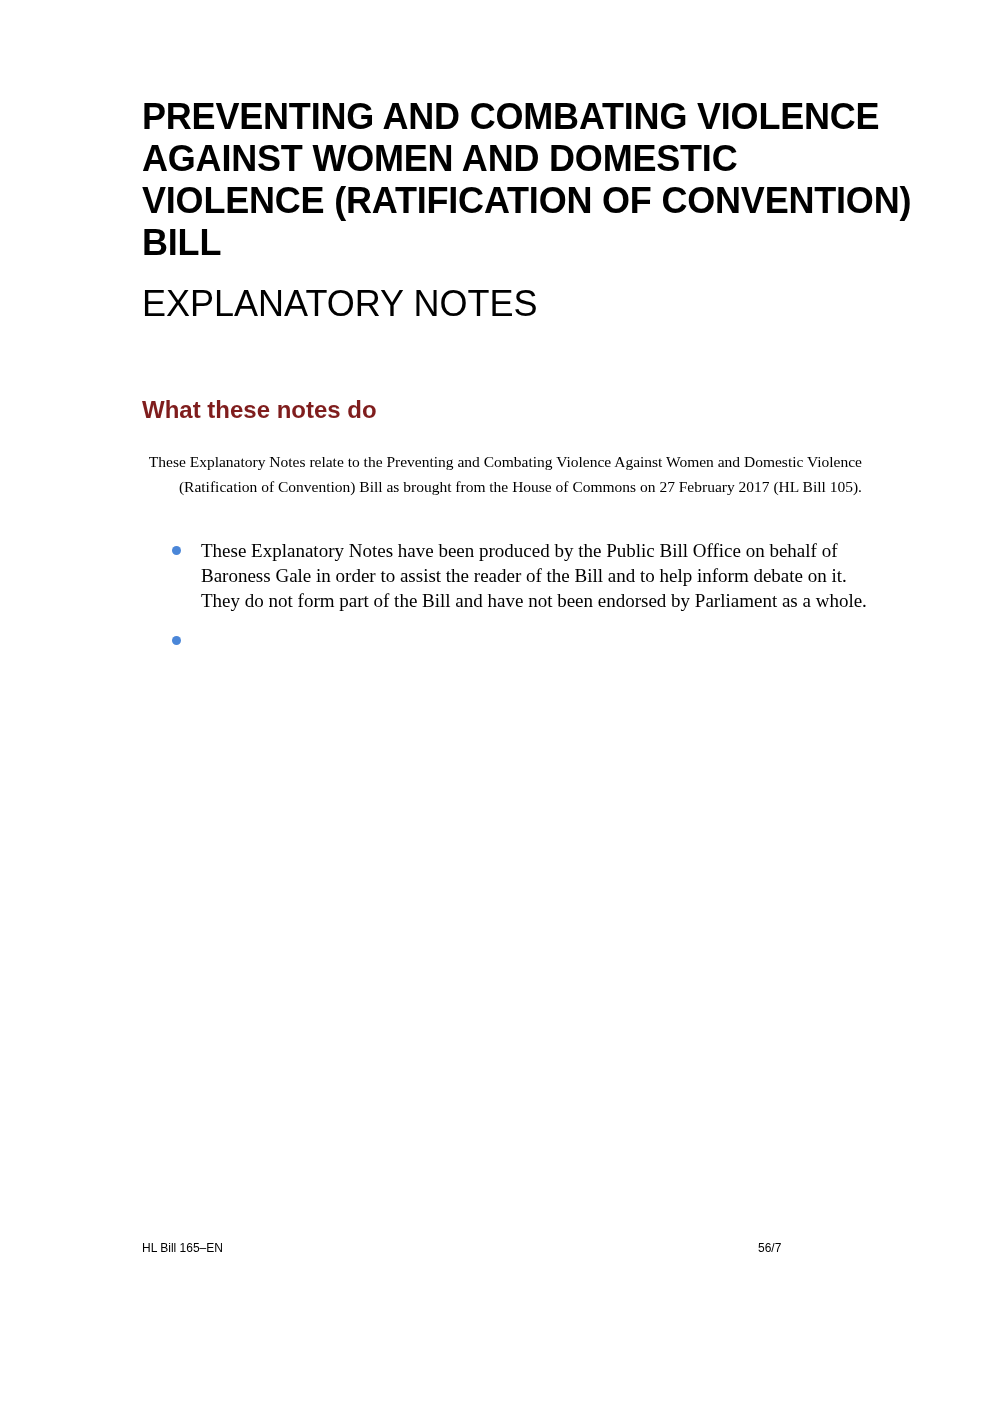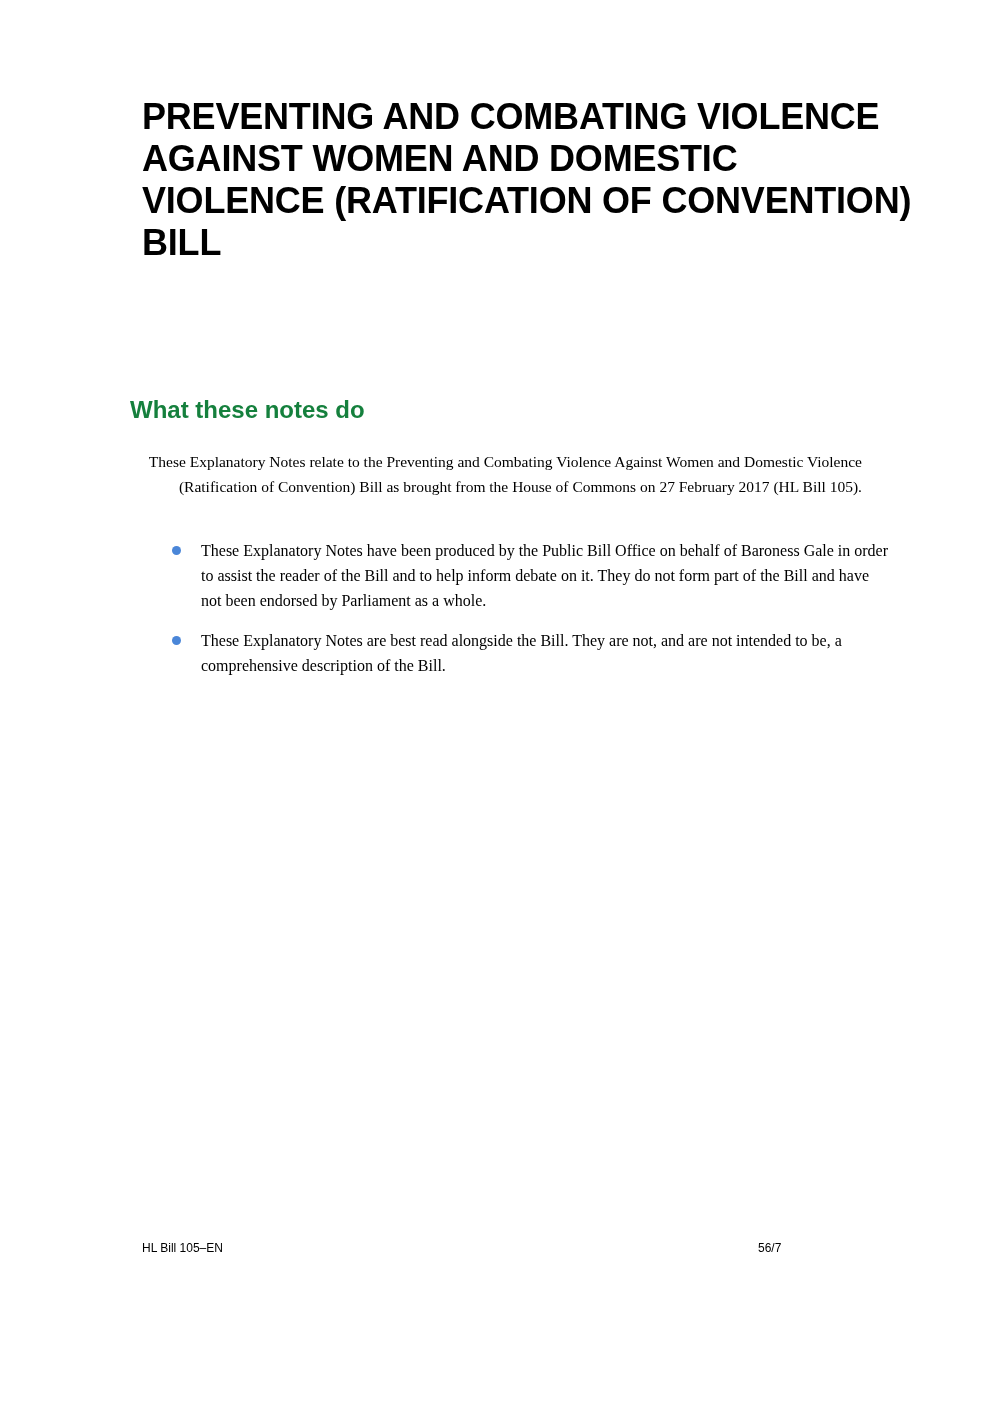--- a/index.html
+++ b/index.html
@@ -10,61 +10,61 @@
     font-family: "Liberation Sans", sans-serif; font-weight: bold;
     font-size: 36px; line-height: 42px; color: #000; margin: 0;
     letter-spacing: -0.2px;
   }
   .subtitle {
     position: absolute; left: 142px; top: 282px;
     font-family: "Liberation Sans", sans-serif; font-weight: normal;
     font-size: 36px; line-height: 44px; color: #000; margin: 0;
   }
   .section-heading {
-    position: absolute; left: 130px; top: 395px;
+    position: absolute; left: 142px; top: 395px;
     font-family: "Liberation Sans", sans-serif; font-weight: bold;
-    font-size: 24px; line-height: 30px; color: #15803d; margin: 0;
+    font-size: 24px; line-height: 30px; color: #7f1d1d; margin: 0;
   }
   .intro {
     position: absolute; left: 142px; top: 449px; width: 720px;
     font-family: "Liberation Serif", serif; font-size: 15.5px; line-height: 25px;
     color: #000; margin: 0; text-align: right;
   }
   .bullets {
     position: absolute; left: 170px; top: 538px; width: 720px;
     list-style: none; margin: 0; padding: 0;
-    font-family: "Liberation Serif", serif; font-size: 16px; line-height: 25px; color: #000;
+    font-family: "Liberation Serif", serif; font-size: 19px; line-height: 25px; color: #000;
   }
   .bullets li { position: relative; padding-left: 31px; margin-bottom: 15px; }
   .bullets li .dot {
     position: absolute; left: 2px; top: 8px; width: 9px; height: 9px;
     border-radius: 50%; background: #4a86d8;
   }
   .footer {
     position: absolute; top: 1240px;
     font-family: "Liberation Sans", sans-serif; font-size: 12px; line-height: 16px; color: #000;
   }
   .footer-left { left: 142px; }
   .footer-right { left: 758px; }
 </style>
 </head>
 <body>
 
 <div class="page">
   <h1 class="title">PREVENTING AND COMBATING VIOLENCE AGAINST WOMEN AND DOMESTIC VIOLENCE (RATIFICATION OF CONVENTION) BILL</h1>
+  <h2 class="subtitle">EXPLANATORY NOTES</h2>
 
   <h3 class="section-heading">What these notes do</h3>
   <p class="intro">These Explanatory Notes relate to the Preventing and Combating Violence Against Women and Domestic Violence (Ratification of Convention) Bill as brought from the House of Commons on 27 February 2017 (HL Bill 105).</p>
 
   <ul class="bullets">
     <li>
       <span class="dot"></span>
       <span>These Explanatory Notes have been produced by the Public Bill Office on behalf of Baroness Gale in order to assist the reader of the Bill and to help inform debate on it. They do not form part of the Bill and have not been endorsed by Parliament as a whole.</span>
     </li>
     <li>
       <span class="dot"></span>
-      <span>These Explanatory Notes are best read alongside the Bill. They are not, and are not intended to be, a comprehensive description of the Bill.</span>
     </li>
   </ul>
 
-  <div class="footer footer-left">HL Bill 105–EN</div>
+  <div class="footer footer-left">HL Bill 165–EN</div>
   <div class="footer footer-right">56/7</div>
 </div>
 
 </body></html>

